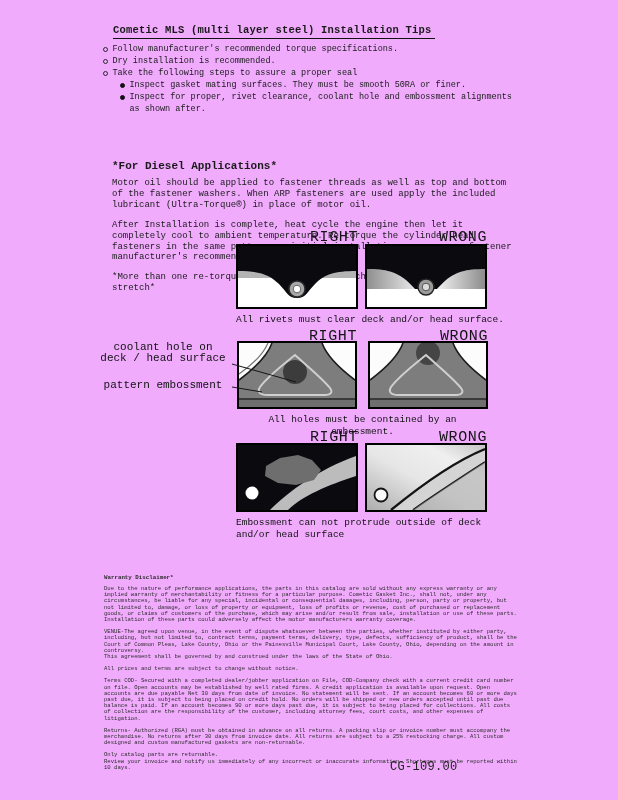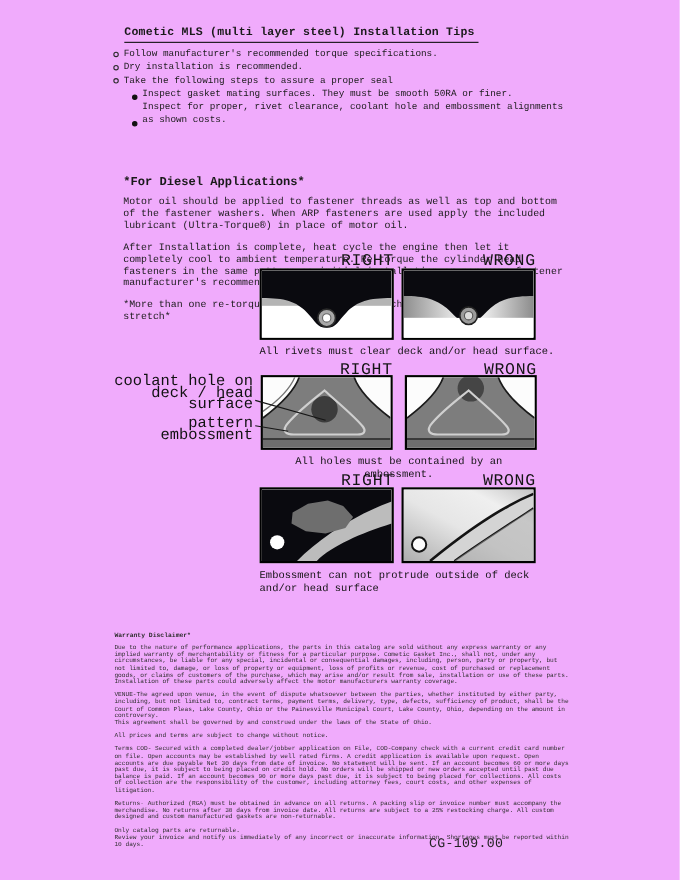--- a/index.html
+++ b/index.html
@@ -9,34 +9,34 @@
   }
   .abs{position:absolute;}
   
   .title{
     left:113px;top:24px;font-size:10.5px;font-weight:bold;letter-spacing:.2px;
     border-bottom:1.5px solid #111;padding:0 3px 2px 0;white-space:nowrap;
   }
   
   .bullets{left:103px;top:43px;width:420px;}
   .b-row{display:flex;align-items:flex-start;line-height:12px;font-size:8.5px;}
-  .b-row.sub{margin-left:17px;align-items:flex-end;}
+  .b-row.sub{margin-left:17px;}
   .mark{flex:0 0 auto;display:inline-block;width:3.4px;height:3.4px;border-radius:50%;
         border:1px solid #2a2a2a;margin:3.6px 4px 0 0;}
   .mark.fill{background:#111;border-color:#111;}
   
   .diesel{left:112px;top:117px;width:400px;margin-top:43px;}
   .diesel h2{margin:0 0 6px 0;font-size:11px;font-weight:bold;}
   .diesel p{margin:0 0 9px 0;font-size:9px;line-height:10.9px;}
   
   .fig-label{width:122px;text-align:right;font-size:15px;letter-spacing:.6px;color:#151515;}
   .fig-label.w120{width:120px;}
   .diag-box{border:2px solid #000;background:#fff;line-height:0;}
   .caption{font-size:9.5px;line-height:12px;color:#111;white-space:pre-line;}
-  .side-label{width:134px;text-align:right;font-size:14px;line-height:10.5px;color:#111;white-space:pre-line;}
+  .side-label{width:134px;text-align:center;font-size:11px;line-height:10.5px;color:#111;white-space:pre-line;}
   .pagenum{left:390px;top:760px;font-size:12px;letter-spacing:.3px;color:#222;}
   
   .legal{left:104px;top:574px;width:413px;color:#2e2e2e;}
   .legal h3{margin:0 0 5px 0;font-size:5.8px;font-weight:bold;}
   .legal p{margin:0 0 6px 0;font-size:5.6px;line-height:6.2px;white-space:pre-line;}
   svg{display:block;}
 </style>
 </head>
 <body>
 
@@ -56,21 +56,21 @@
     <div class="b-row">
       <span class="mark"></span>
       <span>Take the following steps to assure a proper seal</span>
     </div>
     <div class="b-row sub">
       <span class="mark fill"></span>
       <span>Inspect gasket mating surfaces.  They must be smooth 50RA or finer.</span>
     </div>
     <div class="b-row sub">
       <span class="mark fill"></span>
-      <span>Inspect for proper, rivet clearance, coolant hole and embossment alignments as shown costs.</span>
+      <span>Inspect for proper, rivet clearance, coolant hole and embossment alignments as shown after.</span>
     </div>
   </div>
 
   <div class="abs diesel">
     <h2>*For Diesel Applications*</h2>
     <p>Motor oil should be applied to fastener threads as well as top and bottom of the fastener washers. When ARP fasteners are used apply the included lubricant (Ultra-Torque®) in place of motor oil.</p>
     <p>After Installation is complete, heat cycle the engine then let it completely cool to ambient temperature. Re-torque the cylinder head fasteners in the same pattern as initial installation or per your fastener manufacturer's recommendations.</p>
     <p>*More than one re-torque may be required to achieve proper fastener stretch*</p>
   </div>
 

